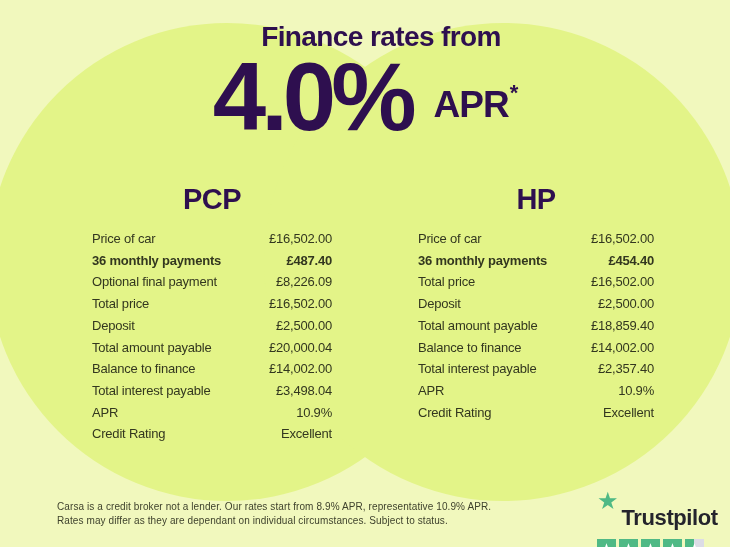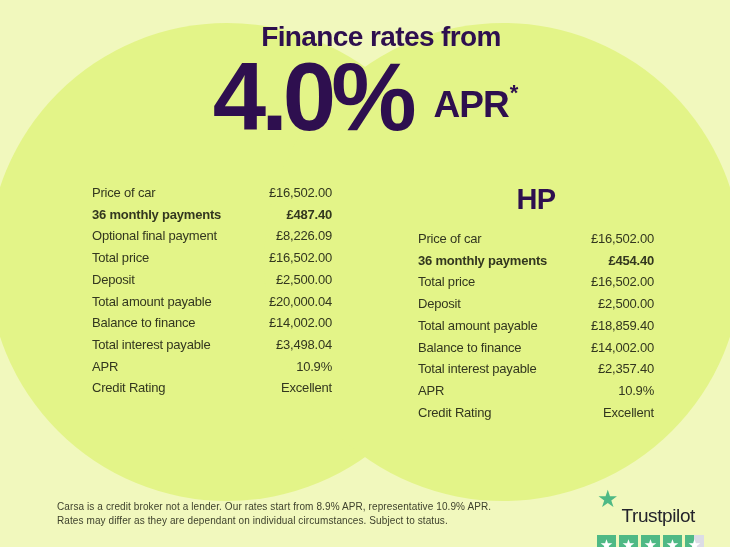--- a/index.html
+++ b/index.html
@@ -98,22 +98,22 @@
 
   .trustpilot { position: absolute; left: 597px; top: 470px; }
   .tp-brand { display: flex; align-items: center; }
   .tp-star-icon {
     color: var(--trustpilot-green, #4fb985);
     font-size: 24px;
     line-height: 24px;
     margin-right: 3px;
   }
   .tp-name {
-    font-size: 19px;
-    font-weight: 400;
+    font-size: 22px;
+    font-weight: 700;
     letter-spacing: -0.4px;
     color: var(--trustpilot-text, #24242c);
     margin-top: 35px;
   }
   .tp-stars { display: flex; gap: 3px; margin-top: 8px; }
   .tp-box {
     width: 19px; height: 19px;
     display: flex; align-items: center; justify-content: center;
     background: var(--trustpilot-green, #4fb985);
   }
@@ -134,20 +134,21 @@
   <div class="content">
 
     <div class="title">Finance rates from</div>
 
     <div class="rate-line">
       <span class="rate-value">4.0%</span>
       <span class="rate-suffix"><span>APR</span><span class="rate-asterisk">*</span></span>
     </div>
 
     <div class="fin-table pcp">
+      <div class="table-title">PCP</div>
       <div class="table-rows">
           <div class="row">
             <span>Price of car</span>
             <span>£16,502.00</span>
           </div>
           <div class="row bold">
             <span>36 monthly payments</span>
             <span>£487.40</span>
           </div>
           <div class="row">

